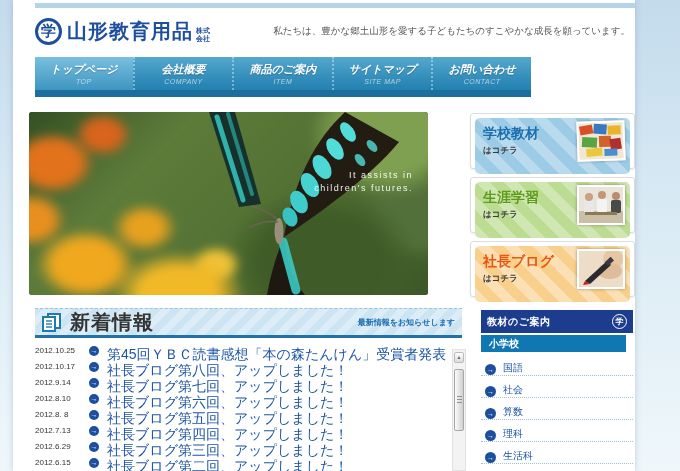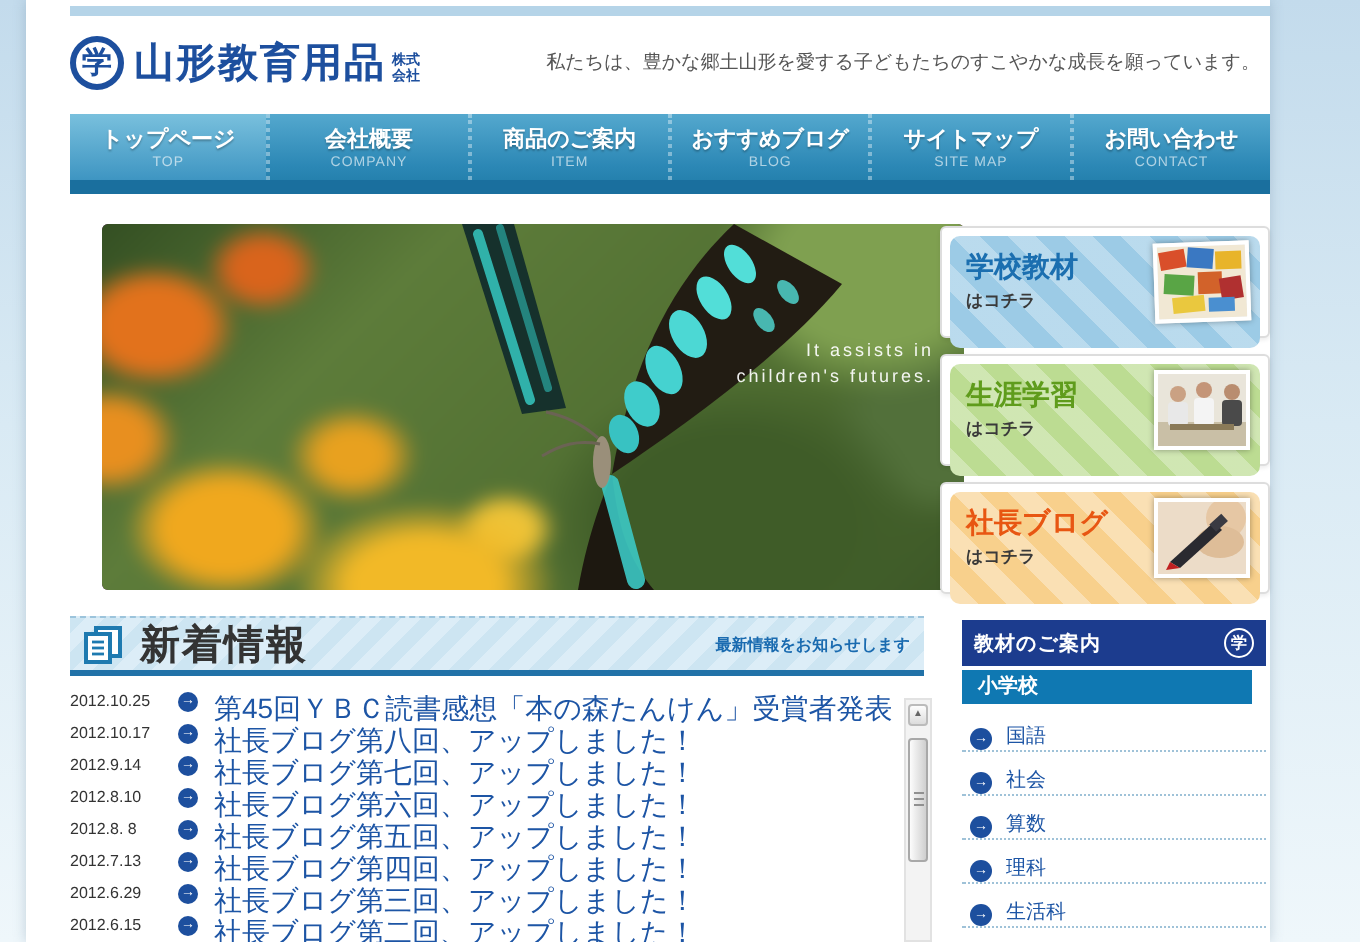--- a/index.html
+++ b/index.html
@@ -20,33 +20,33 @@
   .logo-mark { width:27px; height:27px; border:3px solid #1d4f9e; border-radius:50%;
                display:flex; align-items:center; justify-content:center;
                color:#1d4f9e; font-weight:bold; font-size:15px; margin-right:5px; }
   .logo-text { color:#1d4f9e; font-size:20px; font-weight:bold; letter-spacing:1px; }
   .logo-suffix { display:flex; flex-direction:column; justify-content:flex-end;
                  color:#1d4f9e; font-size:7px; font-weight:bold; line-height:1.15;
                  margin-left:3px; padding-top:8px; }
   .tagline { font-size:9.5px; color:#555; padding-right:5px; }
 
   
-  .nav { position:absolute; left:22px; top:57px; width:600px; height:40px; display:flex; }
+  .nav { position:absolute; left:22px; top:57px; width:496px; height:40px; display:flex;font-style:italic; }
   .nav::after { content:""; position:absolute; left:0; bottom:0; width:100%; height:7px;
                 background:#1a6f9e; }
   .nav-item { flex:1; height:33px; display:flex; flex-direction:column; align-items:center;
               justify-content:center; text-decoration:none; cursor:pointer;
               background:linear-gradient(180deg,#54a8ce 0%,#2b87b5 80%,#2581ae 100%); }
   .nav-item + .nav-item { border-left:2px dotted rgba(255,255,255,.38); }
   .nav-item.active { background:linear-gradient(180deg,#79c0dd 0%,#3e95c2 100%); }
   .nav-label { color:#fff; font-size:11px; font-weight:bold; text-shadow:0 1px 1px rgba(0,0,0,.25); }
   .nav-sub { color:rgba(255,255,255,.62); font-size:7px; letter-spacing:.5px; margin-top:1px; }
 
   
-  .hero { position:absolute; left:38px; top:112px; width:431px; height:183px;
+  .hero { position:absolute; left:16px; top:112px; width:399px; height:183px;
           overflow:hidden; border-radius:3px; background:#701a75; }
   .hero-bg { position:absolute; left:-10px; top:-10px; right:-10px; bottom:-10px;
              filter:blur(4px);
              background:
                radial-gradient(60px 45px at 8% 30%, #e2721c 0 45%, transparent 70%),
                radial-gradient(50px 40px at 3% 58%, #e88f1f 0 40%, transparent 70%),
                radial-gradient(45px 35px at 20% 16%, #d9641c 0 35%, transparent 65%),
                radial-gradient(70px 50px at 16% 80%, #f0a81e 0 45%, transparent 72%),
                radial-gradient(95px 60px at 38% 94%, #f2b927 0 40%, transparent 70%),
                radial-gradient(55px 42px at 30% 62%, #e8a11f 0 30%, transparent 60%),
@@ -155,24 +155,20 @@
         <span class="nav-label">トップページ</span>
         <span class="nav-sub">TOP</span>
       </a>
       <a class="nav-item">
         <span class="nav-label">会社概要</span>
         <span class="nav-sub">COMPANY</span>
       </a>
       <a class="nav-item">
         <span class="nav-label">商品のご案内</span>
         <span class="nav-sub">ITEM</span>
-      </a>
-      <a class="nav-item">
-        <span class="nav-label">おすすめブログ</span>
-        <span class="nav-sub">BLOG</span>
       </a>
       <a class="nav-item">
         <span class="nav-label">サイトマップ</span>
         <span class="nav-sub">SITE MAP</span>
       </a>
       <a class="nav-item">
         <span class="nav-label">お問い合わせ</span>
         <span class="nav-sub">CONTACT</span>
       </a>
     </nav>

